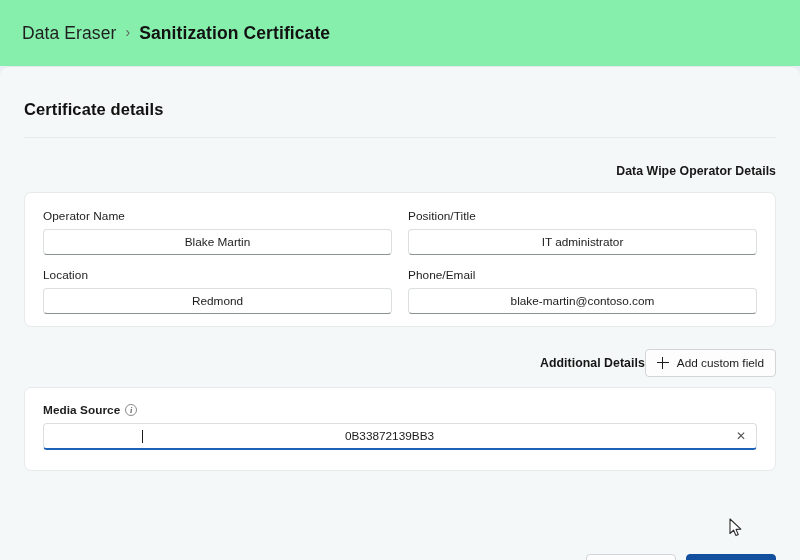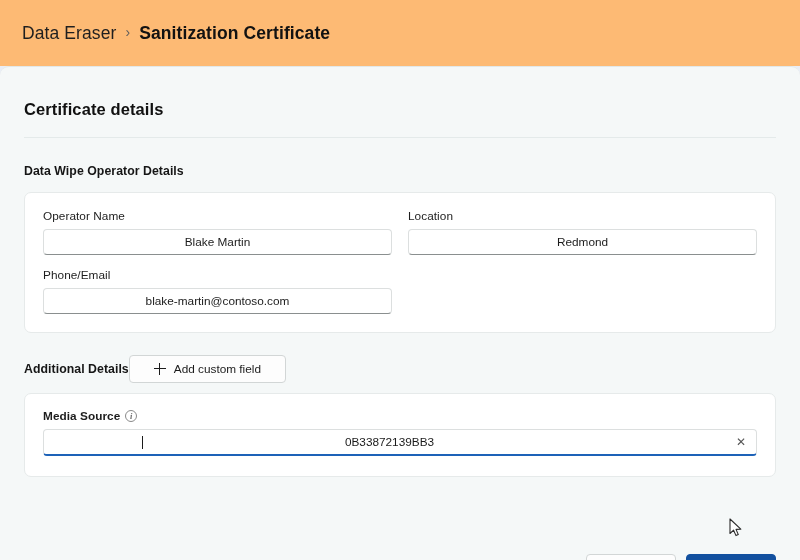--- a/index.html
+++ b/index.html
@@ -20,21 +20,21 @@
   .app {
     position: relative;
     width: 800px;
     height: 560px;
     background: #eaeef6;
   }
 
   
   .header-band {
     height: 66px;
-    background: #fdba74;
+    background: #86efac;
     display: flex;
     align-items: center;
     padding-left: 22px;
   }
 
   .breadcrumb {
     display: flex;
     align-items: center;
     gap: 9px;
     font-size: 17.5px;
@@ -92,41 +92,41 @@
   .divider {
     height: 1px;
     background: #e4eaea;
     margin-top: 18px;
   }
 
   
   .section-head {
     display: flex;
     align-items: center;
-    justify-content: flex-start;
+    justify-content: flex-end;
     margin-top: 22px;
     min-height: 22px;
   }
 
   .section-title {
     font-size: 12.3px;
     font-weight: 700;
     color: #161616;
     letter-spacing: .05px;
   }
 
   .btn-add {
     display: inline-flex;
     align-items: center;
     gap: 8px;
     background: #fdfdfd;
     border: 1px solid #d2d6d6;
     border-radius: 4px;
     height: 28px;
-    padding: 0 24px;
+    padding: 0 11px;
     font-family: inherit;
     font-size: 11.8px;
     color: #1b1b1b;
     cursor: pointer;
   }
 
   .plus-icon {
     display: inline-block;
     width: 12px;
     height: 12px;
@@ -139,21 +139,21 @@
   }
   .plus-icon::before { left: 5px; top: 0; width: 1.4px; height: 12px; }
   .plus-icon::after  { top: 5px; left: 0; height: 1.4px; width: 12px; }
 
   
   .panel {
     background: #ffffff;
     border: 1px solid #e6eaea;
     border-radius: 7px;
     margin-top: 10px;
-    padding: 16px 18px 18px 18px;
+    padding: 16px 18px 12px 18px;
   }
 
   .grid-2 {
     display: grid;
     grid-template-columns: 1fr 1fr;
     column-gap: 16px;
     row-gap: 13px;
   }
 
   .field-label {
@@ -300,20 +300,24 @@
     </div>
 
     <div class="panel">
       <div class="grid-2">
 
         <div>
           <div class="field-label">Operator Name</div>
           <input class="txt" type="text" value="Blake Martin" style="">
         </div>
 
+        <div>
+          <div class="field-label">Position/Title</div>
+          <input class="txt" type="text" value="IT administrator" style="">
+        </div>
 
         <div>
           <div class="field-label">Location</div>
           <input class="txt" type="text" value="Redmond" style="">
         </div>
 
         <div>
           <div class="field-label">Phone/Email</div>
           <input class="txt" type="text" value="blake-martin@contoso.com" style="">
         </div>

